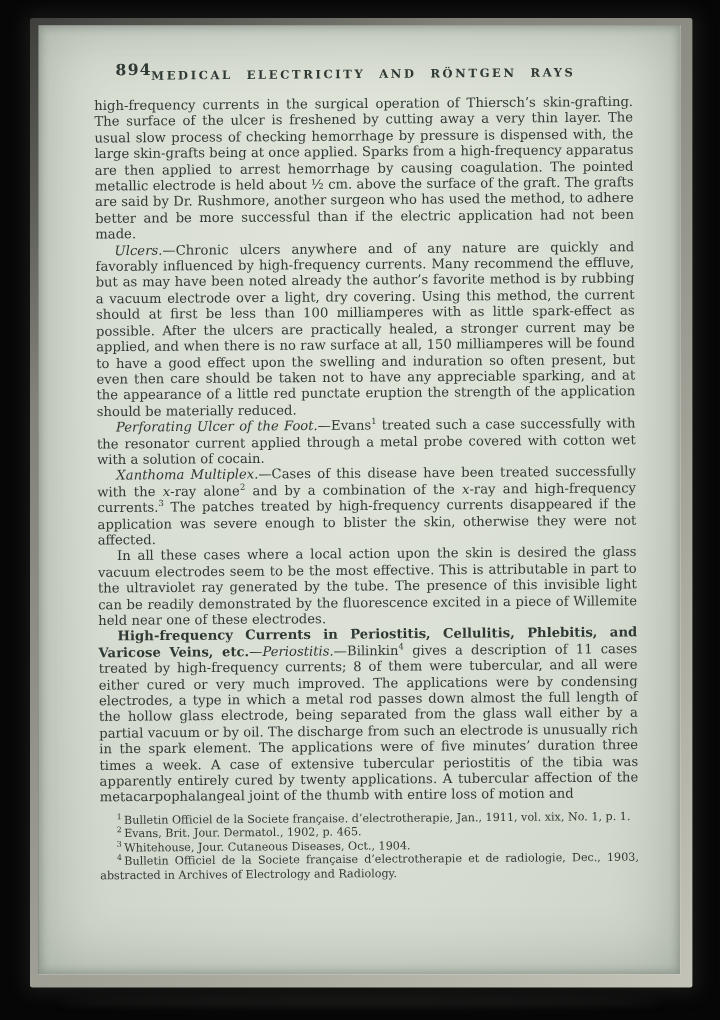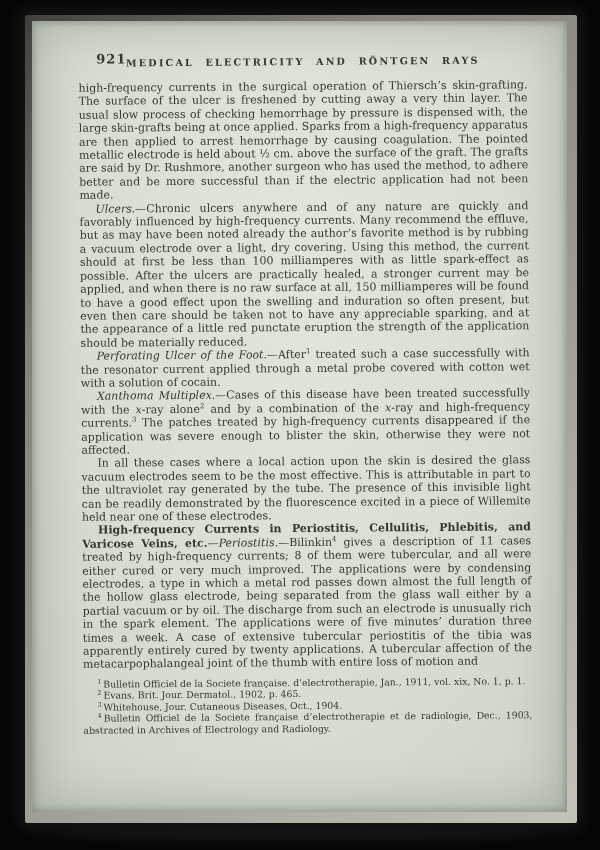--- a/index.html
+++ b/index.html
@@ -71,28 +71,28 @@
 </style>
 </head>
 <body>
 
 <div class="frame">
   <div class="bevel">
     <div class="page">
       <div class="content">
 
         <div class="running-head">
-          <span class="pagenum">921</span>
+          <span class="pagenum">894</span>
           <span class="title">MEDICAL ELECTRICITY AND RÖNTGEN RAYS</span>
         </div>
 
         <div class="body-text">
           <p class="noindent"><span>high-frequency currents in the surgical operation of Thiersch’s skin-grafting.  The surface of the ulcer is freshened by cutting away a very thin layer.  The usual slow process of checking hemorrhage by pressure is dispensed with, the large skin-grafts being at once applied. Sparks from a high-frequency apparatus are then applied to arrest hemorrhage by causing coagulation.  The pointed metallic electrode is held about ½ cm. above the surface of the graft.  The grafts are said by Dr. Rushmore, another surgeon who has used the method, to adhere better and be more successful than if the electric application had not been made.</span></p>
           <p><span class="it">Ulcers.</span><span>—Chronic ulcers anywhere and of any nature are quickly and favorably influenced by high-frequency currents.  Many recommend the effluve, but as may have been noted already the author’s favorite method is by rubbing a vacuum electrode over a light, dry covering.  Using this method, the current should at first be less than 100 milliamperes with as little spark-effect as possible.  After the ulcers are practically healed, a stronger current may be applied, and when there is no raw surface at all, 150 milliamperes will be found to have a good effect upon the swelling and induration so often present, but even then care should be taken not to have any appreciable sparking, and at the appearance of a little red punctate eruption the strength of the application should be materially reduced.</span></p>
-          <p><span class="it">Perforating Ulcer of the Foot.</span><span>—After</span><span class="sup">1</span><span> treated such a case successfully with the resonator current applied through a metal probe covered with cotton wet with a solution of cocain.</span></p>
+          <p><span class="it">Perforating Ulcer of the Foot.</span><span>—Evans</span><span class="sup">1</span><span> treated such a case successfully with the resonator current applied through a metal probe covered with cotton wet with a solution of cocain.</span></p>
           <p><span class="it">Xanthoma Multiplex.</span><span>—Cases of this disease have been treated successfully with the </span><span class="it">x</span><span>-ray alone</span><span class="sup">2</span><span> and by a combination of the </span><span class="it">x</span><span>-ray and high-frequency currents.</span><span class="sup">3</span><span>  The patches treated by high-frequency currents disappeared if the application was severe enough to blister the skin, otherwise they were not affected.</span></p>
           <p><span>In all these cases where a local action upon the skin is desired the glass vacuum electrodes seem to be the most effective.  This is attributable in part to the ultraviolet ray generated by the tube.  The presence of this invisible light can be readily demonstrated by the fluorescence excited in a piece of Willemite held near one of these electrodes.</span></p>
           <p><span class="bd">High-frequency Currents in Periostitis, Cellulitis, Phlebitis, and Varicose Veins, etc.</span><span class="it">—Periostitis.</span><span>—Bilinkin</span><span class="sup">4</span><span> gives a description of 11 cases treated by high-frequency currents; 8 of them were tubercular, and all were either cured or very much improved.  The applications were by condensing electrodes, a type in which a metal rod passes down almost the full length of the hollow glass electrode, being separated from the glass wall either by a partial vacuum or by oil.  The discharge from such an electrode is unusually rich in the spark element. The applications were of five minutes’ duration three times a week. A case of extensive tubercular periostitis of the tibia was apparently entirely cured by twenty applications.  A tubercular affection of the metacarpophalangeal joint of the thumb with entire loss of motion and</span></p>
         </div>
 
         <div class="footnotes">
           <div class="footnote">
             <span class="fnmark">1</span><span>Bulletin Officiel de la Societe française. d’electrotherapie, Jan., 1911, vol. xix, No. 1, p. 1.</span>
           </div>
           <div class="footnote">

